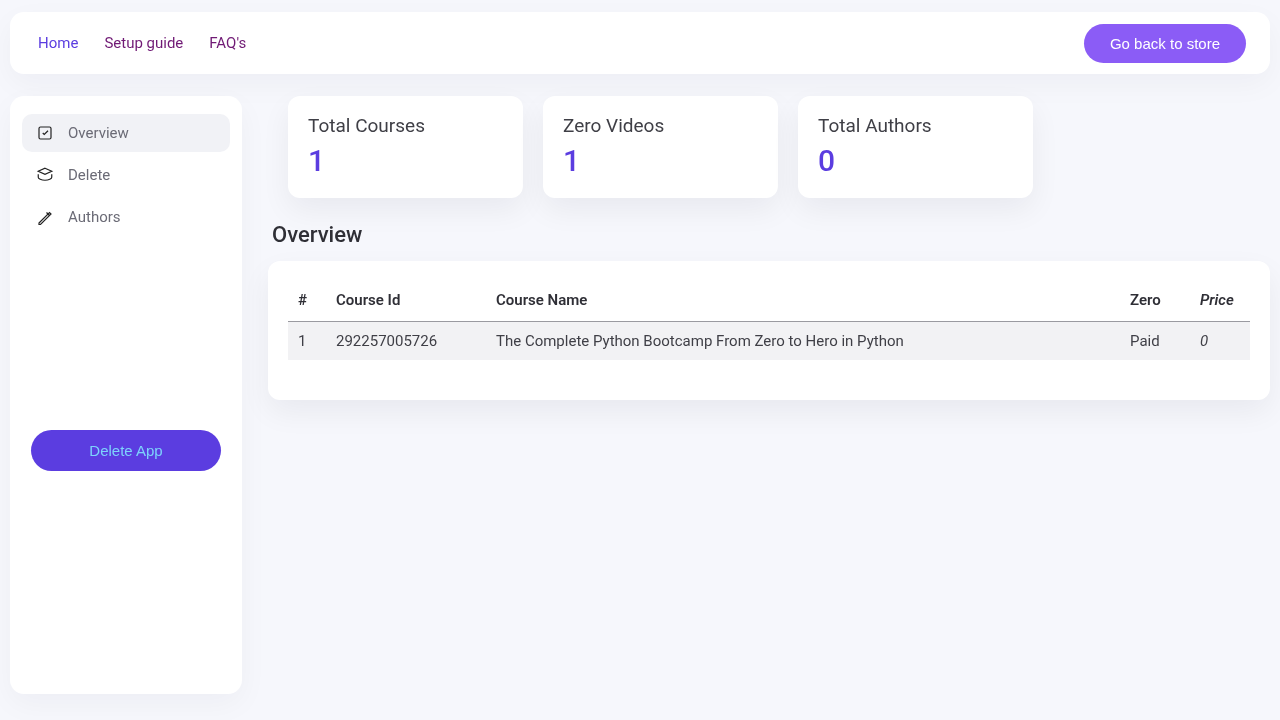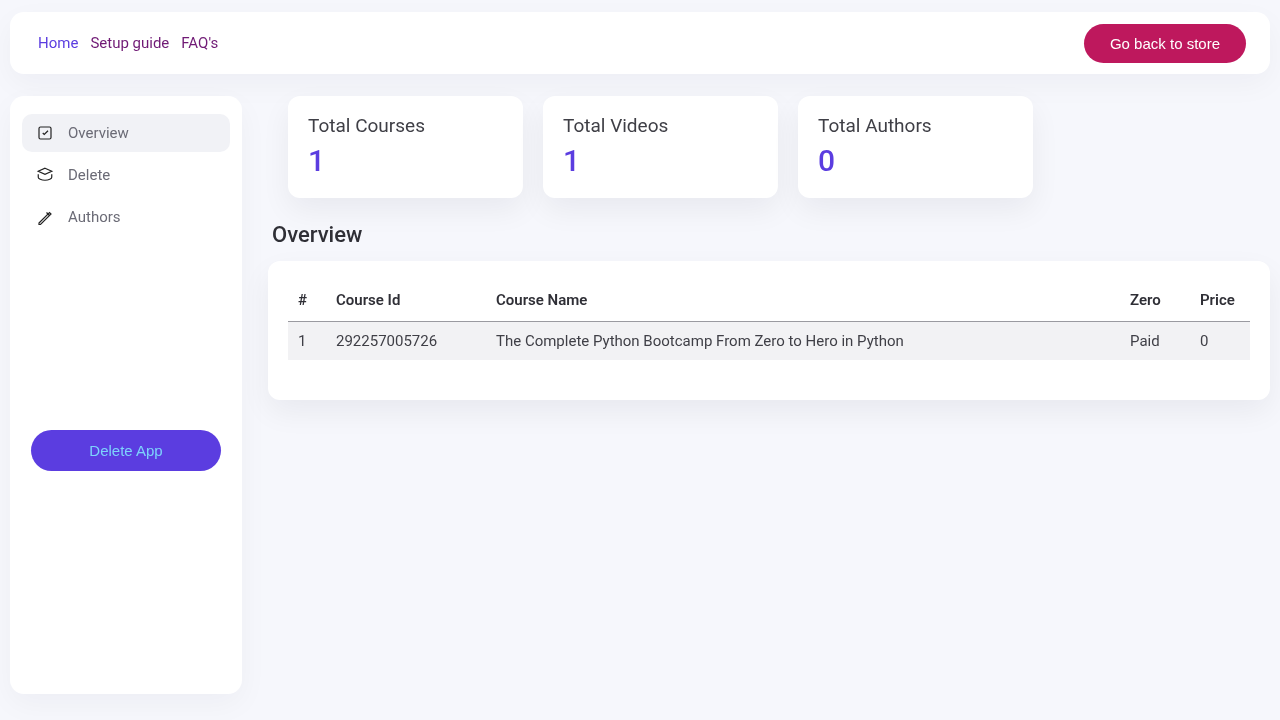--- a/index.html
+++ b/index.html
@@ -15,30 +15,30 @@
   .topbar {
     background: #fff;
     border-radius: 14px;
     height: 62px;
     display: flex;
     align-items: center;
     justify-content: space-between;
     padding: 0 24px 0 28px;
     box-shadow: 0 10px 30px rgba(20, 20, 40, 0.04);
   }
-  .topnav { display: flex; gap: 12px; }
+  .topnav { display: flex; gap: 26px; }
   .topnav a {
     text-decoration: none;
     font-size: 15px;
     color: #701a75;
     cursor: pointer;
   }
   .topnav a.active { color: #5b3de0; }
   .btn-primary {
-    background: #be185d;
+    background: #8b5cf6;
     color: #fff;
     border: none;
     border-radius: 22px;
     padding: 11px 26px;
     font-size: 15px;
     cursor: pointer;
   }
 
   
   .layout { display: flex; gap: 26px; margin-top: 22px; }
@@ -118,21 +118,21 @@
   }
   tbody td {
     padding: 10px 10px;
     font-size: 15px;
     color: #3f3f46;
   }
   tbody tr.striped { background: #f2f2f4; }
   th.col-num, td.col-num { width: 38px; }
   th.col-id, td.col-id { width: 160px; }
   th.col-type, td.col-type { width: 70px; }
-  th.col-price, td.col-price { width: 60px; }
+  th.col-price, td.col-price { width: 60px; font-style: italic; }
 </style>
 </head>
 <body>
 
 <div class="topbar">
   <nav class="topnav">
     <a class="active">Home</a>
     <a>Setup guide</a>
     <a>FAQ's</a>
   </nav>
@@ -171,21 +171,21 @@
     <button class="btn-delete">Delete App</button>
   </aside>
 
   <main class="main">
     <div class="stats">
       <div class="stat-card">
         <div class="stat-title">Total Courses</div>
         <div class="stat-value">1</div>
       </div>
       <div class="stat-card">
-        <div class="stat-title">Total Videos</div>
+        <div class="stat-title">Zero Videos</div>
         <div class="stat-value">1</div>
       </div>
       <div class="stat-card">
         <div class="stat-title">Total Authors</div>
         <div class="stat-value">0</div>
       </div>
     </div>
 
     <h2 class="section-title">Overview</h2>
 

